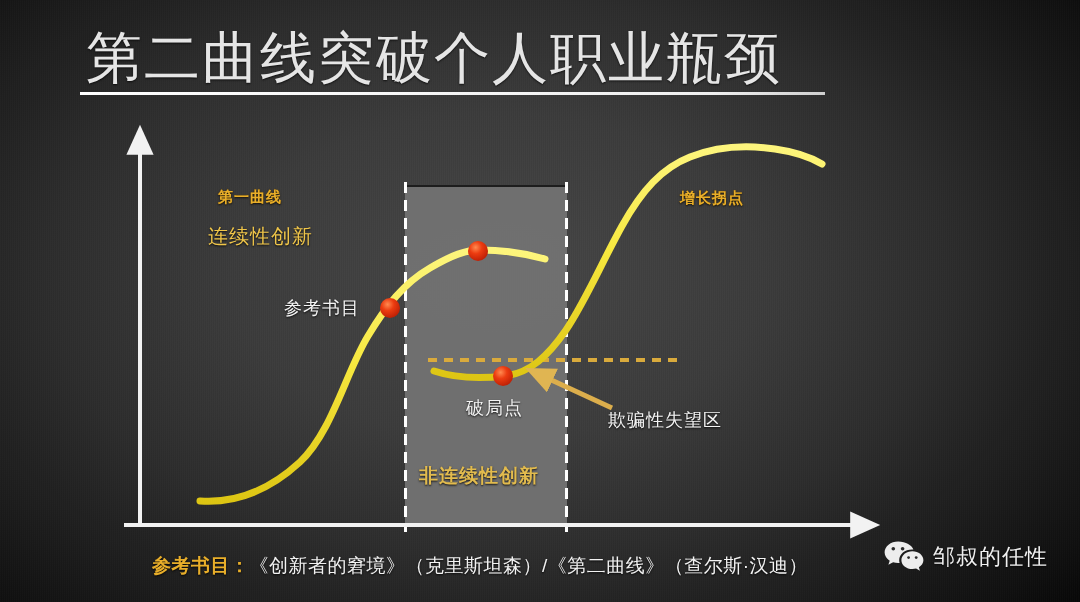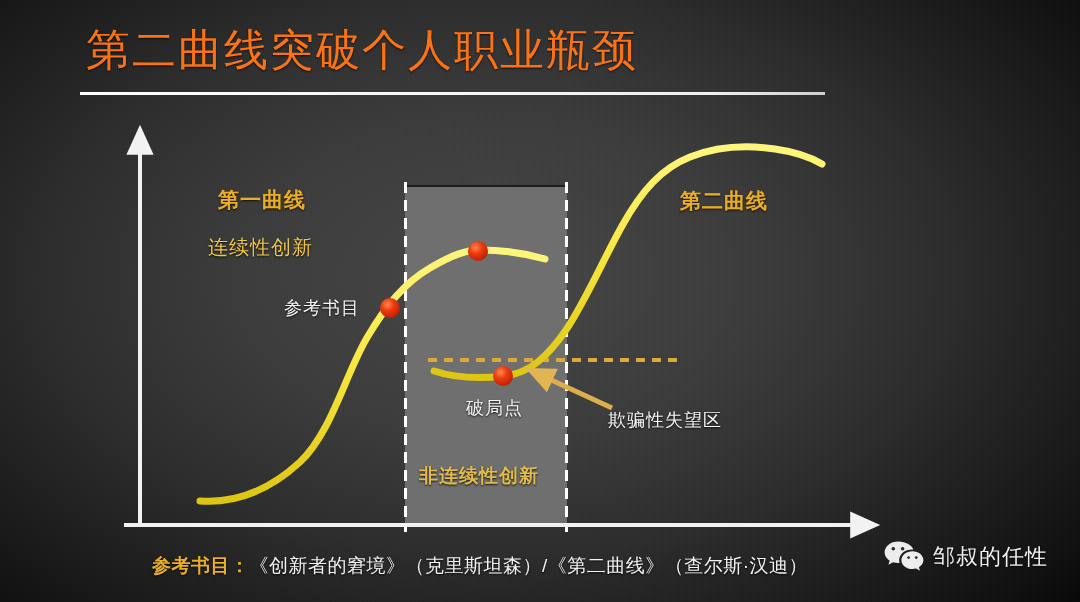--- a/index.html
+++ b/index.html
@@ -27,23 +27,23 @@
     inset: 0;
     background: repeating-linear-gradient(90deg, rgba(255,255,255,0.014) 0px, rgba(255,255,255,0.014) 1px, rgba(0,0,0,0.014) 1px, rgba(0,0,0,0.014) 2px);
     pointer-events: none;
   }
 
   
   #title {
     position: absolute;
     left: 86px;
     top: 21px;
-    font-size: 44px;
+    font-size: 56px;
     letter-spacing: 2px;
-    color: #f97316;
+    color: #e5e5e5;
     font-weight: 400;
     white-space: nowrap;
     text-shadow: 0 1px 2px rgba(0,0,0,0.7);
   }
   #title-rule {
     position: absolute;
     left: 80px;
     top: 92px;
     width: 745px;
     height: 3px;
@@ -59,21 +59,21 @@
 
   
   .lbl {
     position: absolute;
     white-space: nowrap;
     line-height: 1;
   }
   .lbl-gold-bold {
     color: #e8ae2a;
     font-weight: bold;
-    font-size: 21px;
+    font-size: 15px;
     text-shadow: 0 1px 2px rgba(0,0,0,0.8), 0 0 1px #8a5c00;
     letter-spacing: 1px;
   }
   .lbl-gold {
     color: #f0c64a;
     font-size: 20px;
     text-shadow: 0 1px 2px rgba(0,0,0,0.85);
     letter-spacing: 1px;
   }
   .lbl-white {
@@ -84,21 +84,21 @@
   }
   .lbl-gold-sm {
     color: #e2bb4e;
     font-size: 18px;
     font-weight: bold;
     text-shadow: 0 1px 2px rgba(0,0,0,0.85);
     letter-spacing: 1px;
   }
 
   #lbl-first-curve  { left: 218px; top: 189px; }
-  #lbl-continuous   { left: 208px; top: 237px; }
+  #lbl-continuous   { left: 208px; top: 226px; }
   #lbl-second-curve { left: 680px; top: 190px; }
   #lbl-limit-point  { left: 395px; top: 215px; }
   #lbl-growth-infl  { left: 284px; top: 299px; }
   #lbl-break-point  { left: 466px; top: 399px; }
   #lbl-despair      { left: 608px; top: 411px; text-align: right; }
   #lbl-discontinuous{ left: 419px; top: 466px; font-size: 19px; }
 
   
   #footer {
     position: absolute;
@@ -195,21 +195,21 @@
 
     <line x1="612" y1="408" x2="547" y2="378" stroke="#dcae4c" stroke-width="5" marker-end="url(#goldArrow)"></line>
 
     <circle cx="390" cy="308" r="10" fill="url(#dotGrad)"></circle>
     <circle cx="478" cy="251" r="10" fill="url(#dotGrad)"></circle>
     <circle cx="503" cy="376" r="10" fill="url(#dotGrad)"></circle>
   </svg>
 
   <div class="lbl lbl-gold-bold" id="lbl-first-curve">第一曲线</div>
   <div class="lbl lbl-gold" id="lbl-continuous">连续性创新</div>
-  <div class="lbl lbl-gold-bold" id="lbl-second-curve">第二曲线</div>
+  <div class="lbl lbl-gold-bold" id="lbl-second-curve">增长拐点</div>
   <div class="lbl lbl-white" id="lbl-growth-infl">参考书目</div>
   <div class="lbl lbl-white" id="lbl-break-point">破局点</div>
   <div class="lbl lbl-white" id="lbl-despair">欺骗性失望区</div>
   <div class="lbl lbl-gold-sm" id="lbl-discontinuous">非连续性创新</div>
 
   <div id="footer">
     <span class="fkey">参考书目：</span><span class="fval">《创新者的窘境》（克里斯坦森）/《第二曲线》（查尔斯·汉迪）</span>
   </div>
 
   <div id="watermark">

